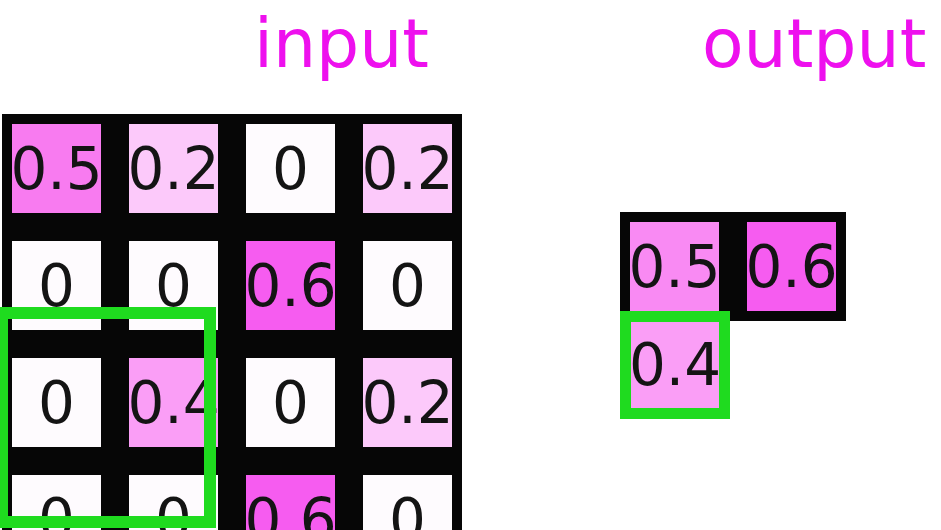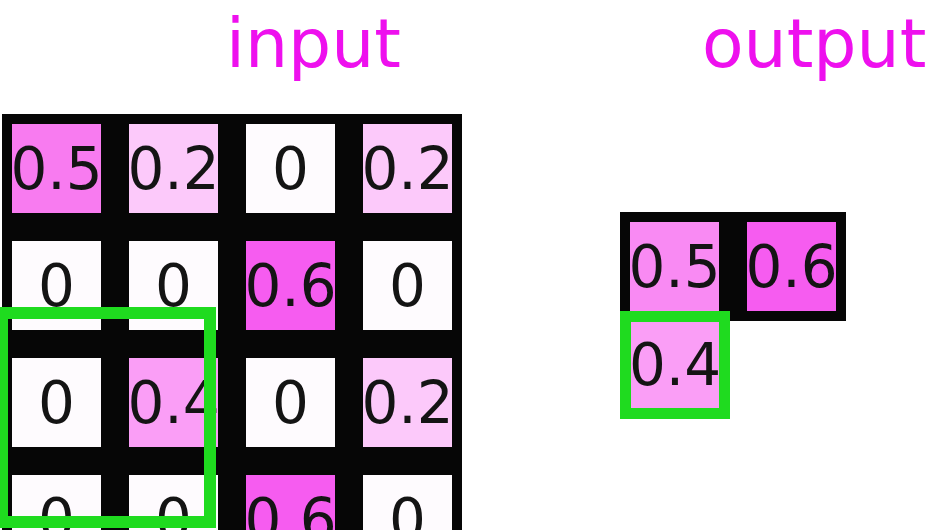--- a/index.html
+++ b/index.html
@@ -13,21 +13,21 @@
     font-family: "DejaVu Sans", "Liberation Sans", sans-serif;
   }
   .title {
     position: absolute;
     top: 10px;
     font-size: 68px;
     line-height: 1;
     color: var(--title_text, #ee10ee);
     white-space: nowrap;
   }
-  .title-input  { left: 226px; }
+  .title-input  { left: 254px; }
   .title-output { left: 702px; }
 
   .grid {
     position: absolute;
     display: grid;
     gap: 28px;
     padding: 10px;
     background: var(--grid_black, #060606);
   }
   .grid-input {

